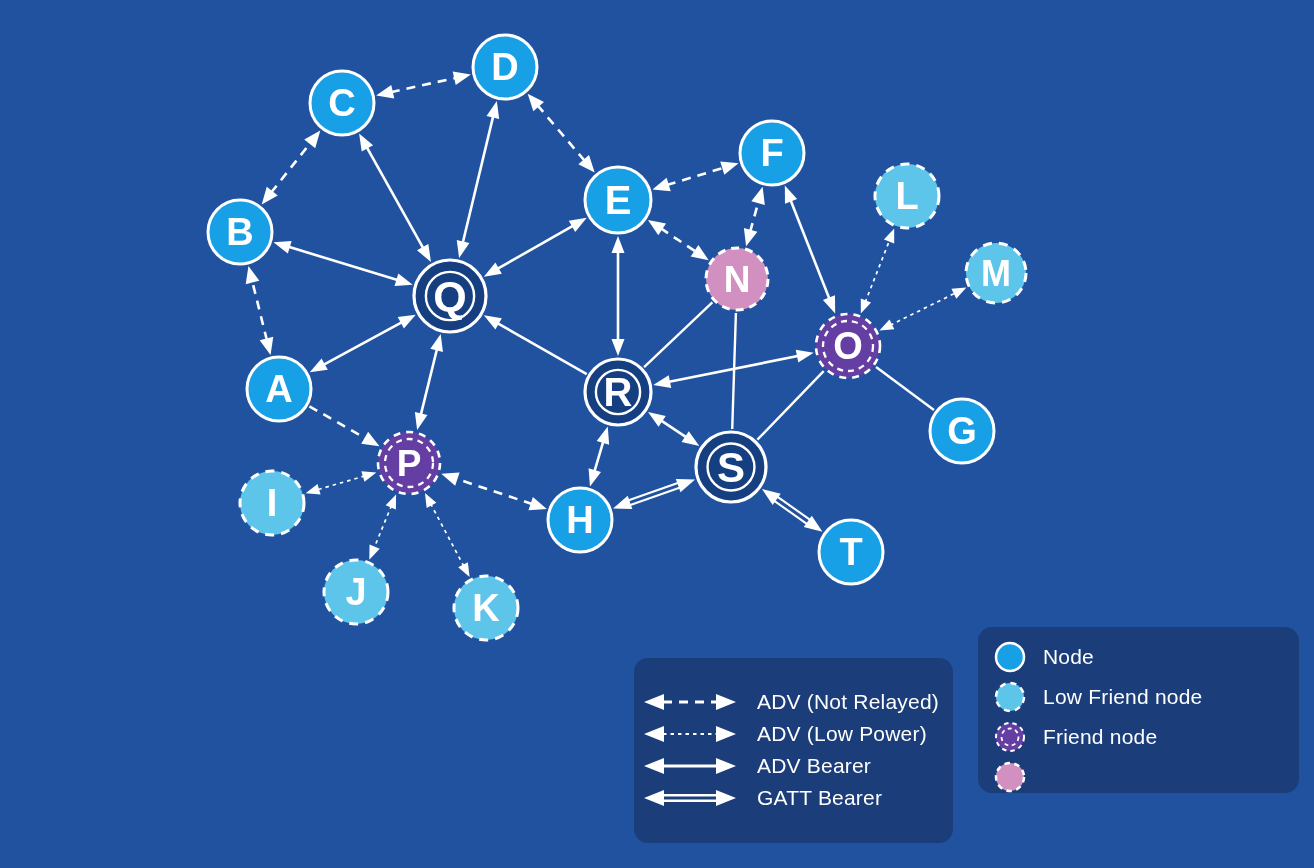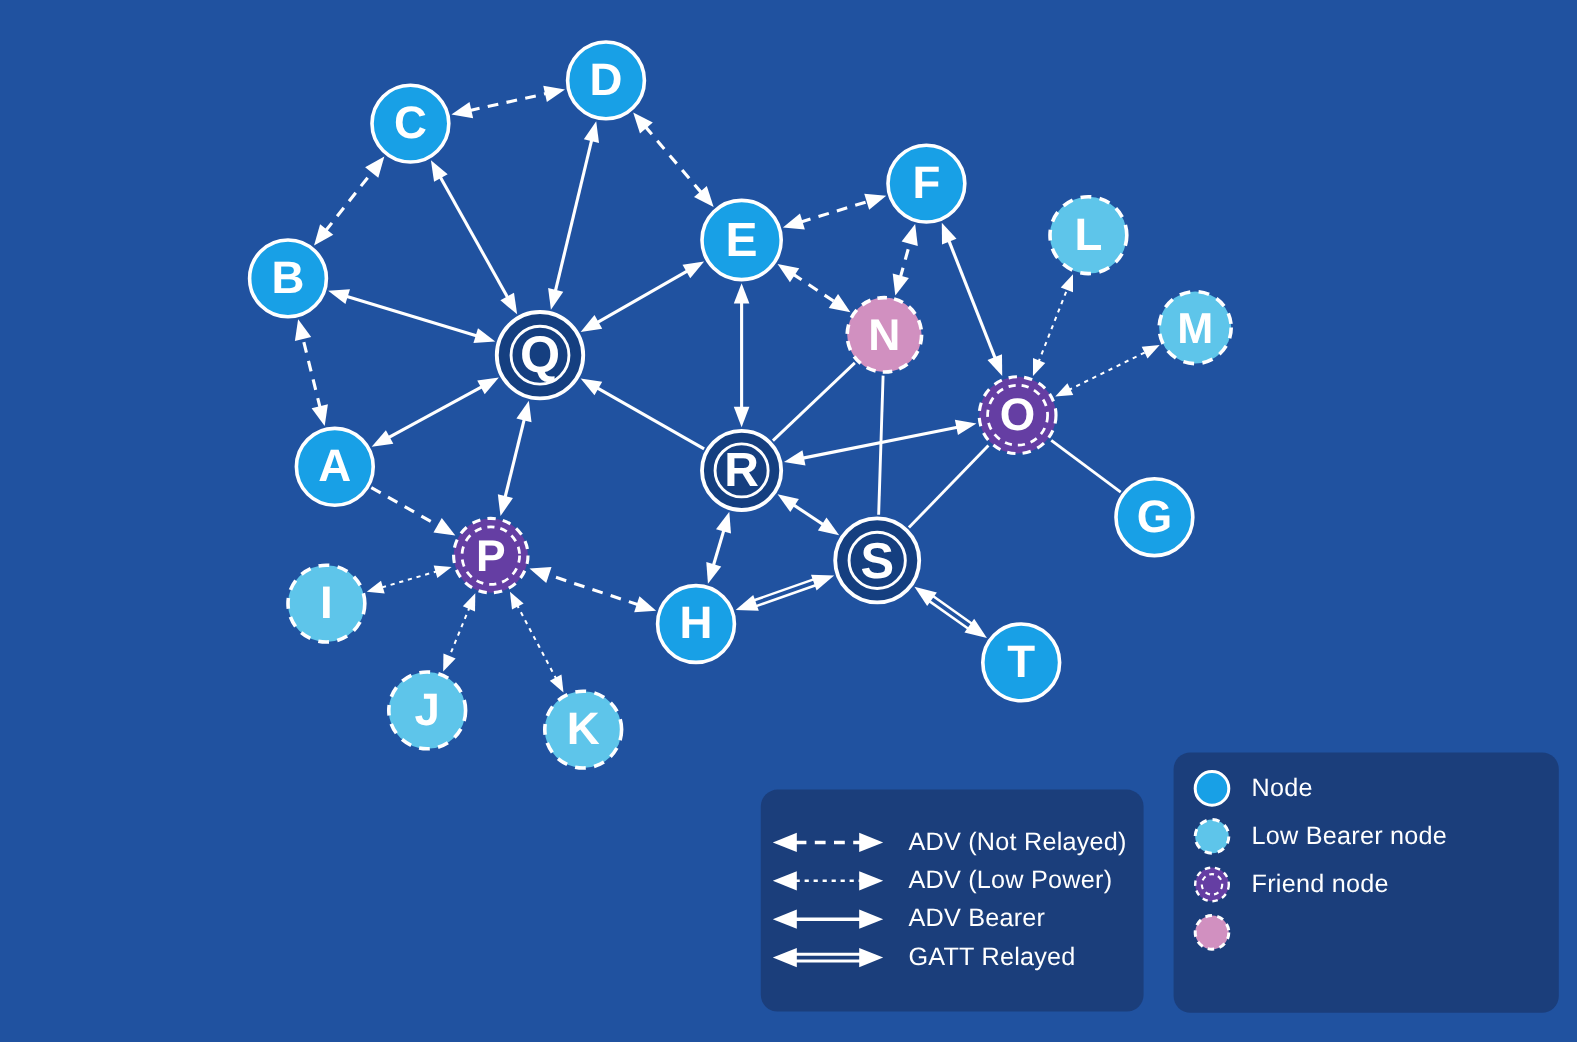--- a/index.html
+++ b/index.html
@@ -7,21 +7,21 @@
     width:1314px;height:868px;position:relative;overflow:hidden;
     background:#2052A0;
     font-family:"Liberation Sans", sans-serif;
   }
   #diagram{position:absolute;left:0;top:0;}
   .legend-box{
     position:absolute;border-radius:14px;background:#1B3E7B;
     color:#fff;box-sizing:border-box;
   }
   #legend-arrows{left:634px;top:658px;width:319px;height:185px;padding:28px 0 0 10px;}
-  #legend-nodes{left:978px;top:627px;width:321px;height:217px;padding:10px 0 0 15px;}
+  #legend-nodes{left:978px;top:627px;width:321px;height:166px;padding:10px 0 0 15px;}
   .arrow-row{display:flex;align-items:center;height:32px;}
   .arrow-row .glyph{width:92px;height:24px;flex:0 0 92px;}
   .arrow-row .lbl{margin-left:21px;font-size:21px;letter-spacing:.2px;white-space:nowrap;}
   .node-row{display:flex;align-items:center;height:40px;}
   .node-row .icn{width:34px;height:34px;flex:0 0 34px;}
   .node-row .lbl{margin-left:16px;font-size:21px;letter-spacing:.2px;white-space:nowrap;}
 </style>
 </head>
 <body>
 
@@ -290,35 +290,35 @@
       </svg>
       <span class="lbl">ADV Bearer</span>
     </div>
     <div class="arrow-row">
       <svg width="92" height="24" viewBox="0 0 92 24" class="glyph">
         <polygon points="0,12 20,4 20,20" fill="#fff"></polygon>
         <polygon points="92,12 72,4 72,20" fill="#fff"></polygon>
         <line x1="19" y1="9.2" x2="73" y2="9.2" stroke="#fff" stroke-width="2.4"></line>
         <line x1="19" y1="14.8" x2="73" y2="14.8" stroke="#fff" stroke-width="2.4"></line>
       </svg>
-      <span class="lbl">GATT Relayed</span>
+      <span class="lbl">GATT Bearer</span>
     </div>
   </div>
 <div id="legend-nodes" class="legend-box">
     <div class="node-row">
       <svg width="34" height="34" viewBox="0 0 34 34" class="icn">
         <circle cx="17" cy="17" r="14" fill="#18A0E6" stroke="#fff" stroke-width="2.5"></circle>
       </svg>
       <span class="lbl">Node</span>
     </div>
     <div class="node-row">
       <svg width="34" height="34" viewBox="0 0 34 34" class="icn">
         <circle cx="17" cy="17" r="14" fill="#5EC5EA" stroke="#fff" stroke-width="2.5" stroke-dasharray="6 5"></circle>
       </svg>
-      <span class="lbl">Low Bearer node</span>
+      <span class="lbl">Low Friend node</span>
     </div>
     <div class="node-row">
       <svg width="34" height="34" viewBox="0 0 34 34" class="icn">
         <circle cx="17" cy="17" r="14" fill="#653EA3" stroke="#fff" stroke-width="2" stroke-dasharray="4.5 4"></circle>
         <circle cx="17" cy="17" r="8.5" fill="none" stroke="#fff" stroke-width="1.8" stroke-dasharray="4 3.5"></circle>
       </svg>
       <span class="lbl">Friend node</span>
     </div>
     <div class="node-row">
       <svg width="34" height="34" viewBox="0 0 34 34" class="icn">

